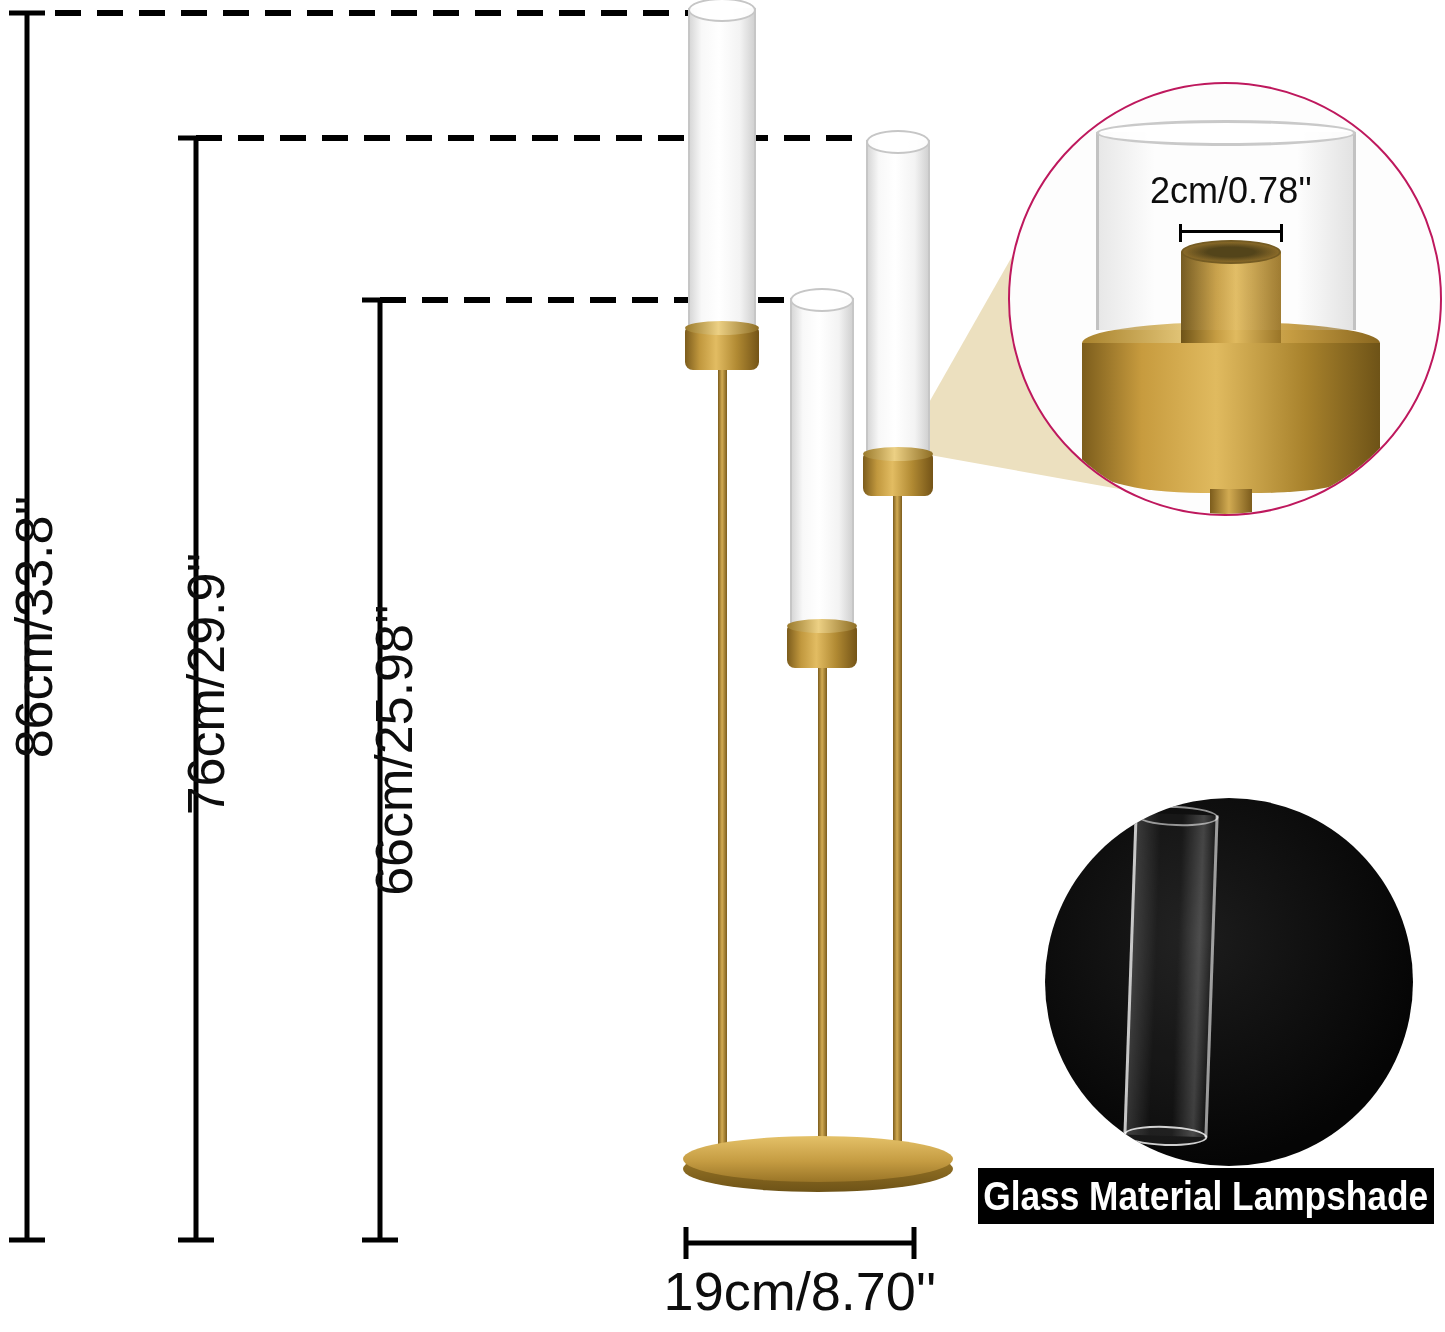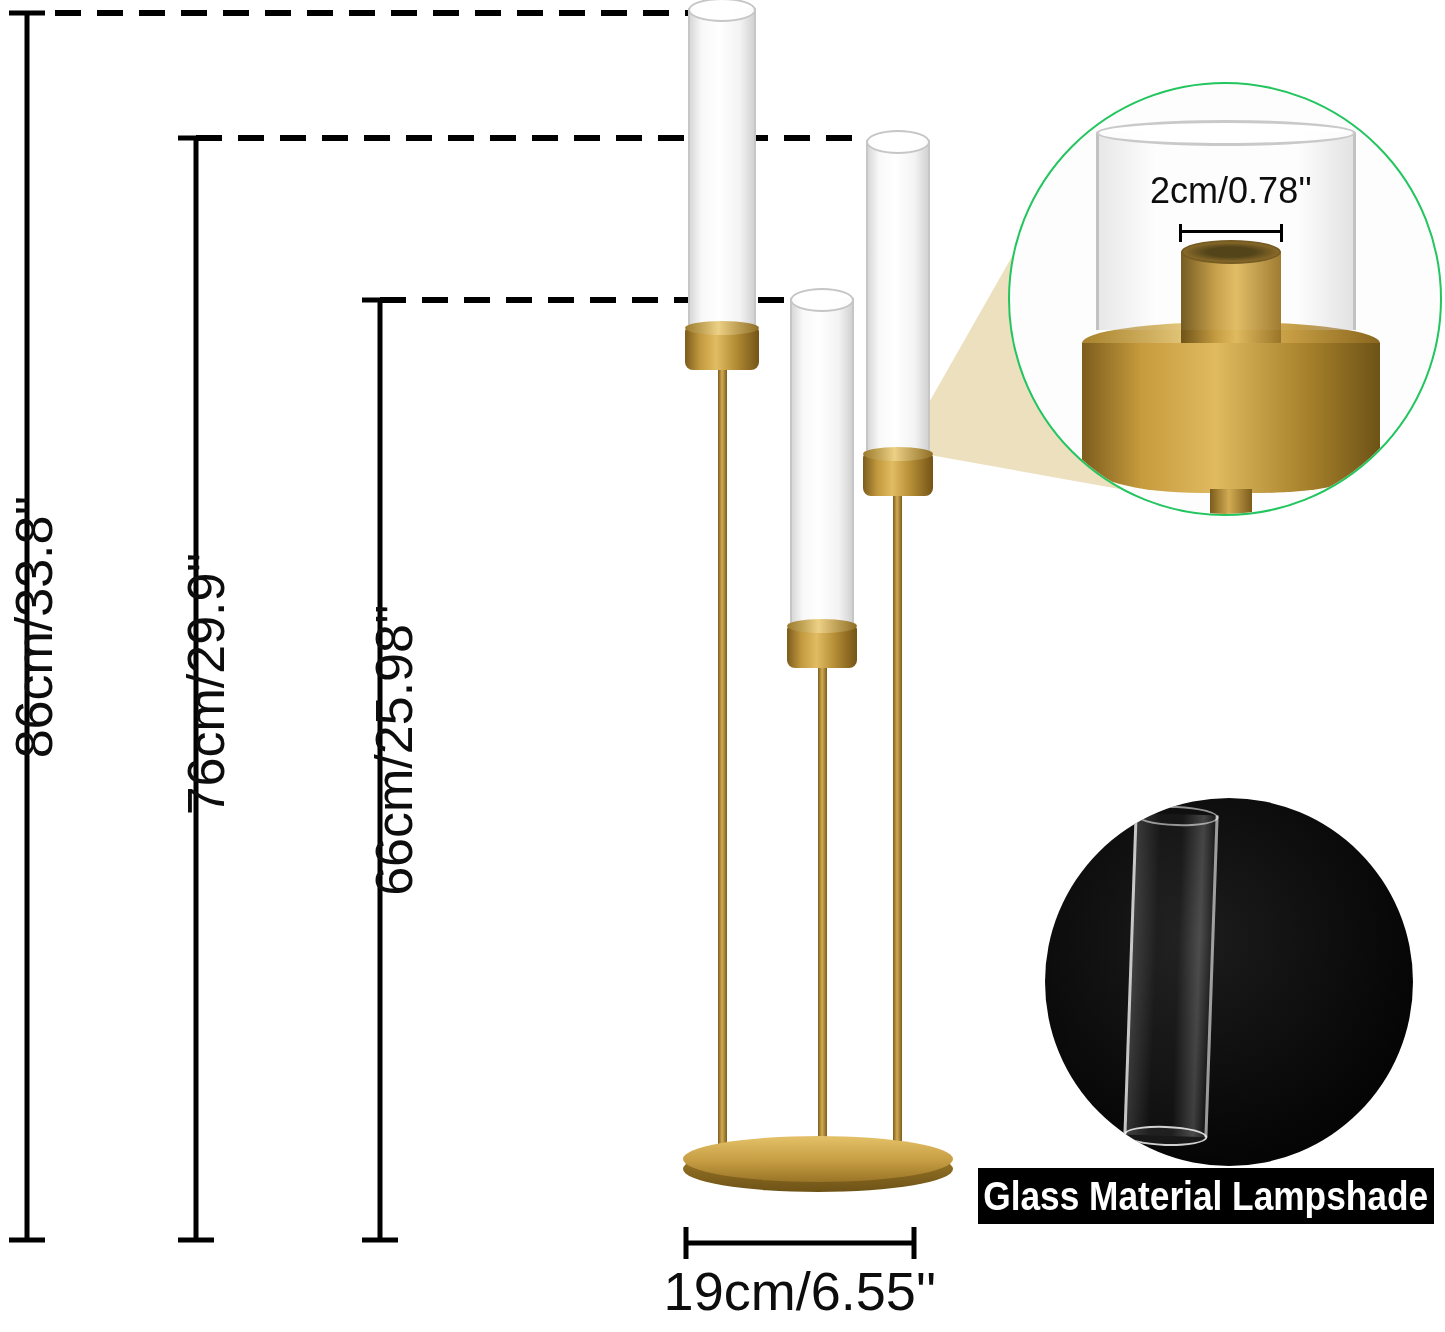--- a/index.html
+++ b/index.html
@@ -46,21 +46,21 @@
   
   .dim-label {
     position:absolute; z-index:5; font-size:52px; line-height:58px; color:#0d0d0d;
     text-align:center; white-space:nowrap;
   }
   .vlabel { transform: rotate(-90deg); }
 
   
   .zoom-circle {
     position:absolute; left:1008px; top:82px; width:434px; height:434px; z-index:4;
-    border-radius:50%; border:2px solid #22c55e; background:#fdfdfd; overflow:hidden;
+    border-radius:50%; border:2px solid #be185d; background:#fdfdfd; overflow:hidden;
   }
   .zoom-glass {
     position:absolute; left:86px; top:48px; width:260px; height:198px;
     border-left:3px solid #c2c2c2; border-right:3px solid #c2c2c2;
     background: linear-gradient(to right, rgba(205,205,205,.45), rgba(255,255,255,.05) 22%, rgba(255,255,255,.05) 78%, rgba(200,200,200,.5));
   }
   .zoom-glass-top {
     position:absolute; left:86px; top:36px; width:260px; height:26px; border-radius:50%;
     border:3px solid #c9c9c9; background: rgba(255,255,255,.85);
   }
@@ -164,21 +164,21 @@
 
   <div class="tube" style="left:790px; top:298px; width:64px; height:332px;"></div>
   <div class="cup" style="left:787px; top:626px; width:70px; height:42px;"></div>
 
   <div class="base-rim" style="left:683px; top:1146px; width:270px; height:46px;"></div>
   <div class="base-top" style="left:683px; top:1136px; width:270px; height:46px;"></div>
 
   <div class="dim-label vlabel" style="left:-156px; top:598px; width:380px; height:58px;">86cm/33.8''</div>
   <div class="dim-label vlabel" style="left:16px; top:655px; width:380px; height:58px;">76cm/29.9''</div>
   <div class="dim-label vlabel" style="left:174px; top:721px; width:440px; height:58px;">66cm/25.98''</div>
-  <div class="dim-label" style="left:600px; top:1262px; width:400px; height:58px; font-size:54px;">19cm/6.55''</div>
+  <div class="dim-label" style="left:600px; top:1262px; width:400px; height:58px; font-size:54px;">19cm/8.70''</div>
 
   <div class="zoom-circle">
     <div class="zoom-cup-rim"></div>
     <div class="zoom-inner-tube"></div>
     <div class="zoom-inner-tube-top"></div>
     <div class="zoom-cup-body"></div>
     <div class="zoom-stem"></div>
     <div class="zoom-glass"></div>
     <div class="zoom-glass-top"></div>
     <div class="zoom-dim-line"></div>

